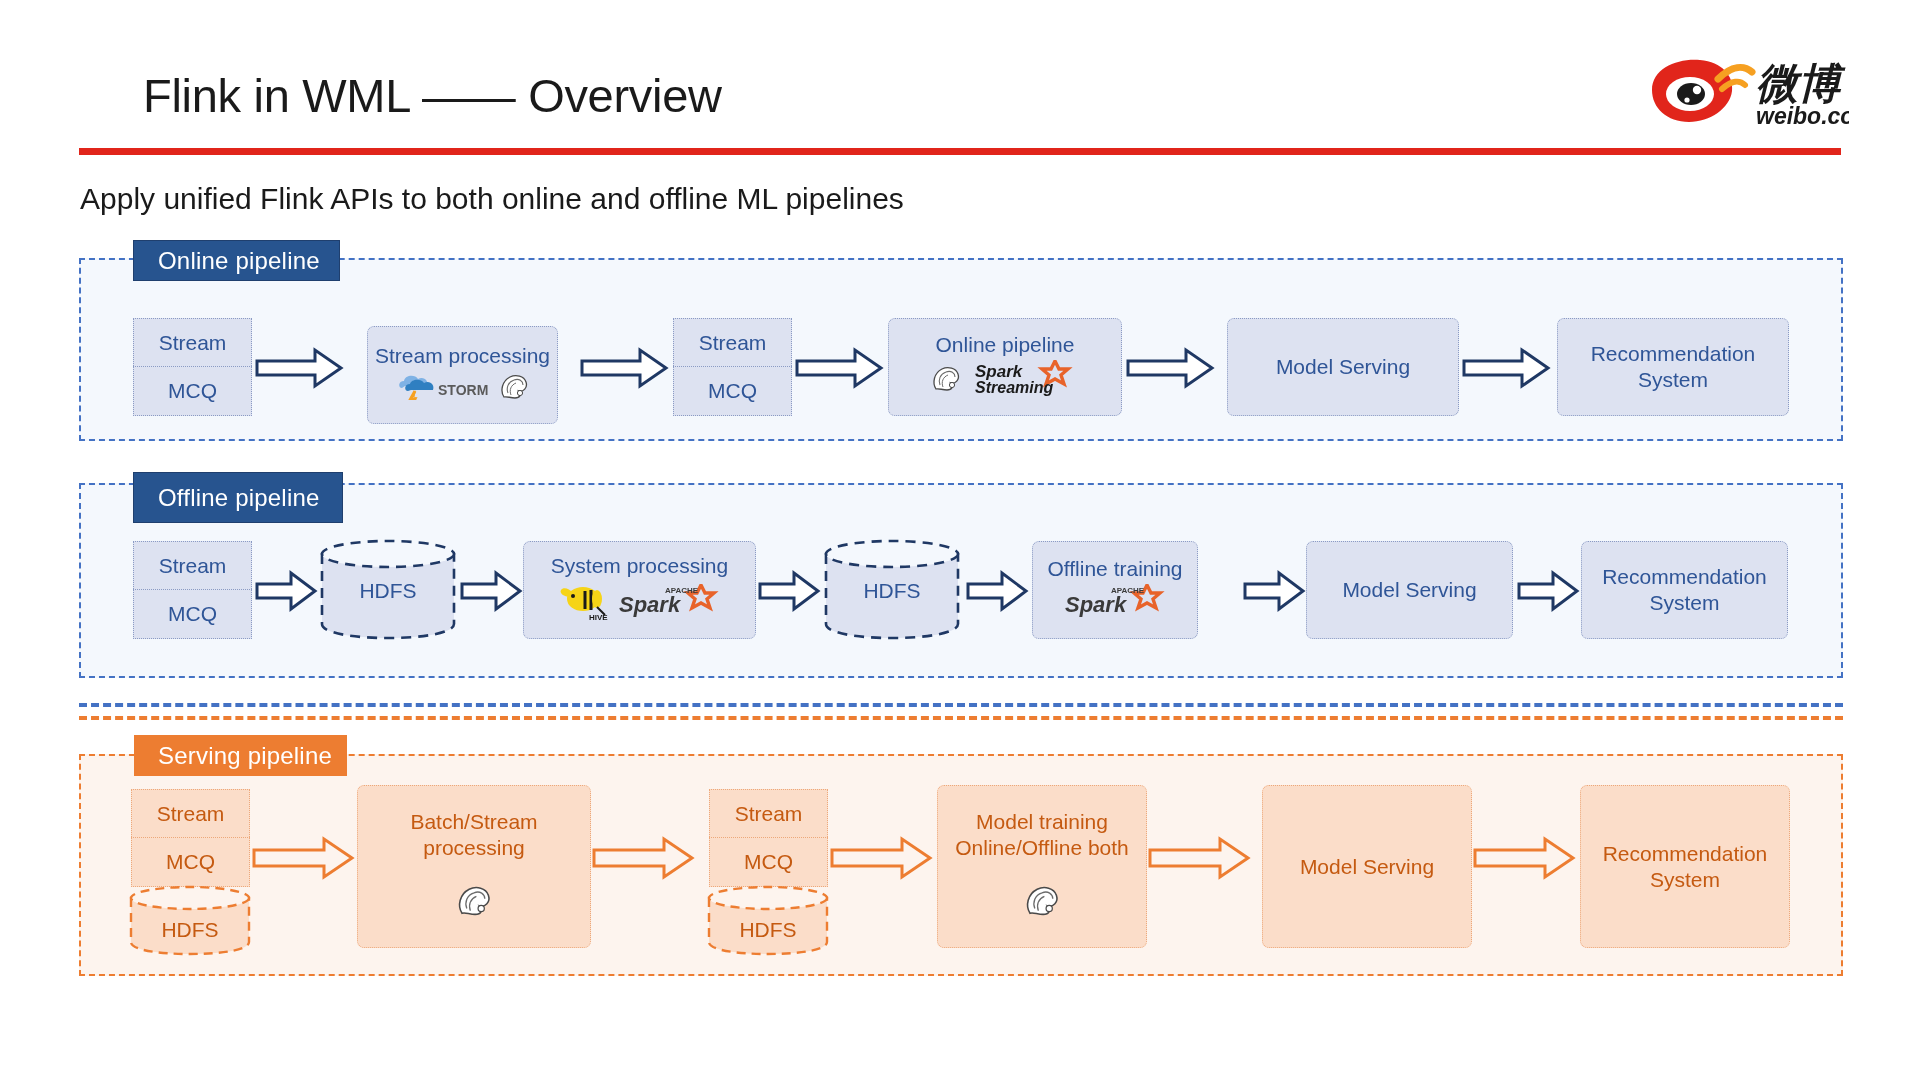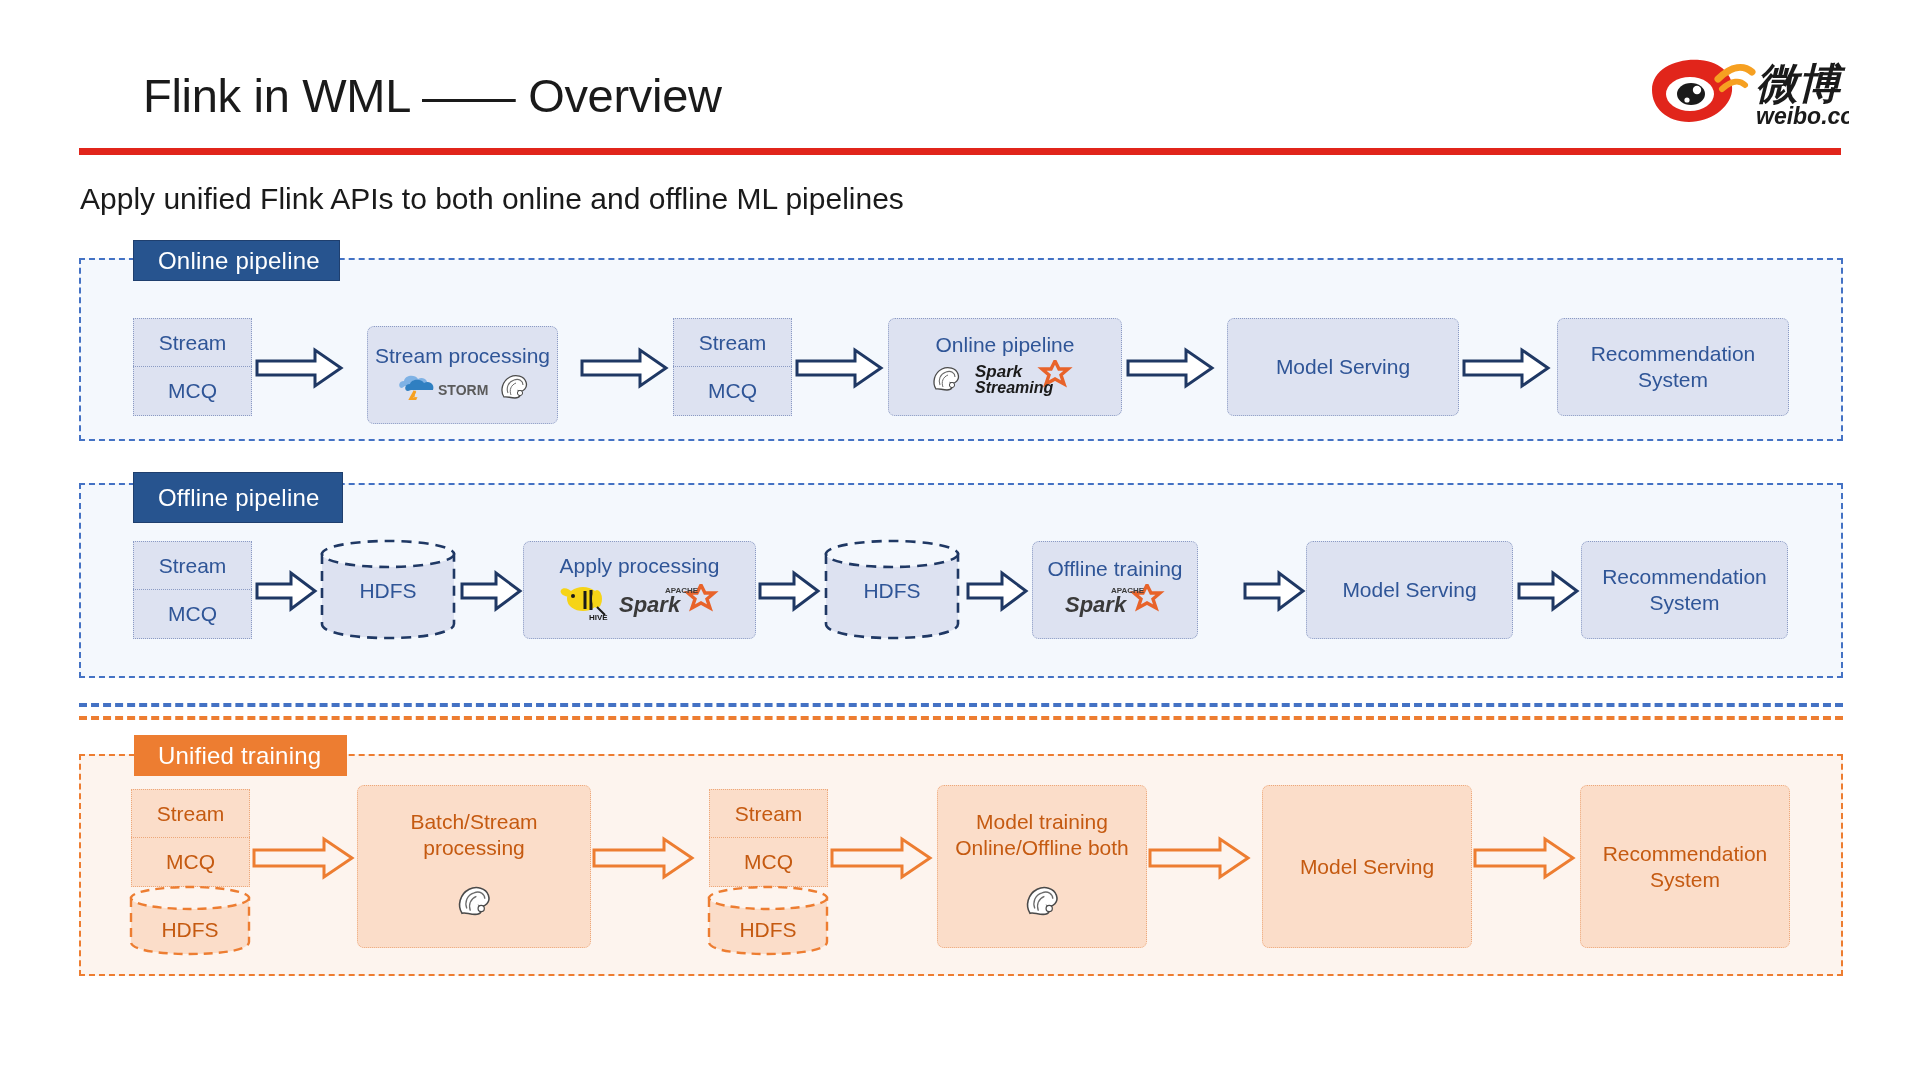--- a/index.html
+++ b/index.html
@@ -238,21 +238,21 @@
   <div class="cyl-label">HDFS</div>
 </div>
 
 <div class="arrow" style="left:460px;top:571px;">
   <svg width="62" height="40" viewBox="0 0 62 40">
     <path d="M2 13 H36 V2 L60 20 L36 38 V27 H2 Z" fill="#ffffff" stroke="#1f3864" stroke-width="3"></path>
   </svg>
 </div>
 
 <div class="node node-blue" style="left:523px;top:541px;width:233px;height:98px;">
-  <div>Apply processing</div>
+  <div>System processing</div>
   <div class="logo-row">
     <span class="logo-chip">
       <svg width="50" height="40" viewBox="0 0 50 40">
         <ellipse cx="24" cy="18" rx="16" ry="12" fill="#f6d417"></ellipse>
         <path d="M14 12 C10 7,4 6,2 9 C0 12,5 16,11 16" fill="#f6d417"></path>
         <path d="M26 10 L26 28 M32 9 L32 29" stroke="#1a1a1a" stroke-width="3"></path>
         <ellipse cx="38" cy="18" rx="5" ry="9" fill="#f6d417"></ellipse>
         <circle cx="14" cy="15" r="2" fill="#1a1a1a"></circle>
         <path d="M38 26 L46 34" stroke="#1a1a1a" stroke-width="2"></path>
         <text x="30" y="39" font-family="'Liberation Sans',sans-serif" font-size="8" font-weight="bold" fill="#1a1a1a">HIVE</text>
@@ -320,21 +320,21 @@
 <div class="node node-blue" style="left:1581px;top:541px;width:207px;height:98px;">
   <div>Recommendation</div>
   <div>System</div>
 </div>
 
 <div class="divider div-blue" style="left:79px;top:703px;width:1764px;"></div>
 <div class="divider div-orange" style="left:79px;top:716px;width:1764px;"></div>
 
 <div class="pipeline-frame frame-orange" style="left:79px;top:754px;width:1764px;height:222px;"></div>
 <div class="pipe-badge badge-orange" style="left:134px;top:735px;width:213px;height:41px;">
-  <span>Unified training</span>
+  <span>Serving pipeline</span>
 </div>
 
 <div class="stack stack-orange" style="left:131px;top:789px;width:119px;height:98px;">
   <div class="stack-cell">Stream</div>
   <div class="stack-cell">MCQ</div>
 </div>
 
 <div class="cyl cyl-orange" style="left:127px;top:885px;width:126px;height:72px;">
   <svg width="126" height="72" viewBox="0 0 126 72">
     <path d="M4 13 V57 C4 65,31 69,63 69 C95 69,122 65,122 57 V13 Z" fill="#fbddc9" stroke="#ed7d31" stroke-width="2.4" stroke-dasharray="9 6"></path>

